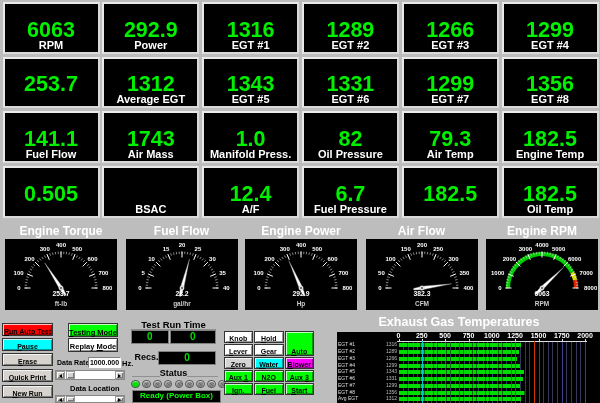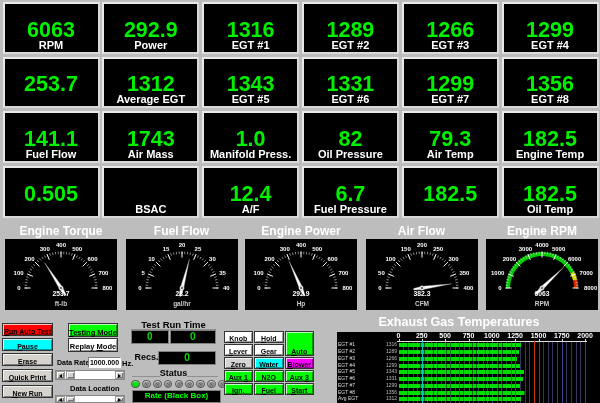--- a/index.html
+++ b/index.html
@@ -310,21 +310,21 @@
     </div>
     <div class="led" style="left:196.2px;background:#aaa">
       <div class="ledx"></div>
     </div>
     <div class="led" style="left:207.0px;background:#aaa">
       <div class="ledx"></div>
     </div>
     <div class="led" style="left:217.8px;background:#aaa">
       <div class="ledx"></div>
     </div>
-<div class="bbox" style="left:132px;top:389.5px;width:89px;height:13.5px;font-size:8px;color:#00ff00">Rate (Black Box)</div>
+<div class="bbox" style="left:132px;top:389.5px;width:89px;height:13.5px;font-size:8px;color:#00ff00">Ready (Power Box)</div>
 <div class="b3d" style="left:284.5px;top:331px;width:29.5px;height:25px;background:#0f0;font-size:7px">
       <span class="nw"><u>A</u>uto</span>
     </div>
 <div class="b3d" style="left:223.5px;top:331px;width:29.5px;height:12px;background:#fff;font-size:7px">
       <span class="nw"><u>K</u>nob</span>
     </div>
 <div class="b3d" style="left:254px;top:331px;width:29.5px;height:12px;background:#fff;font-size:7px">
       <span class="nw"><u>H</u>old</span>
     </div>
 <div class="b3d" style="left:223.5px;top:344px;width:29.5px;height:12px;background:#fff;font-size:7px">

